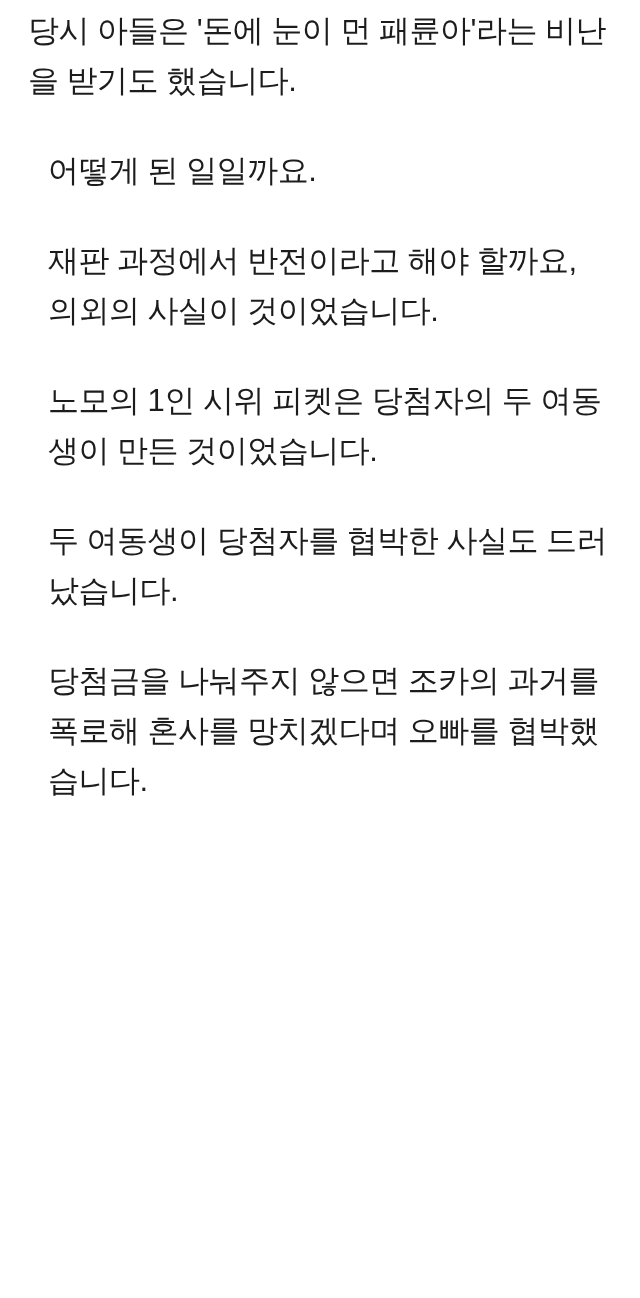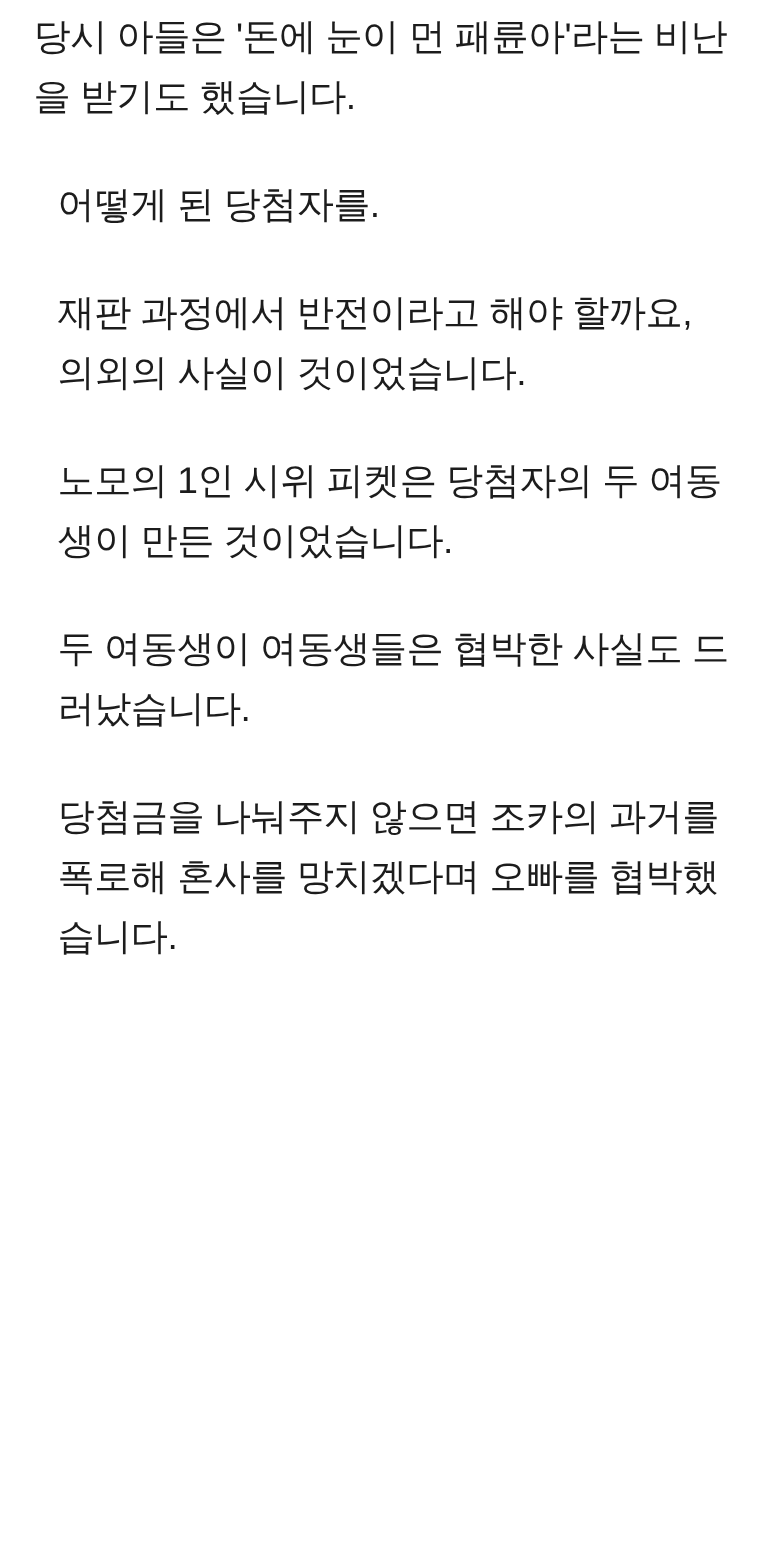--- a/index.html
+++ b/index.html
@@ -30,18 +30,18 @@
   .article p + p {
     margin-top: 40px;
     margin-left: 20px;
   }
 </style>
 </head>
 <body>
 
 <main class="article">
   <p>당시 아들은 '돈에 눈이 먼 패륜아'라는 비난을 받기도 했습니다.</p>
-  <p>어떻게 된 당첨자를.</p>
+  <p>어떻게 된 일일까요.</p>
   <p>재판 과정에서 반전이라고 해야 할까요, 의외의 사실이 것이었습니다.</p>
   <p>노모의 1인 시위 피켓은 당첨자의 두 여동생이 만든 것이었습니다.</p>
-  <p>두 여동생이 여동생들은 협박한 사실도 드러났습니다.</p>
+  <p>두 여동생이 당첨자를 협박한 사실도 드러났습니다.</p>
   <p>당첨금을 나눠주지 않으면 조카의 과거를 폭로해 혼사를 망치겠다며 오빠를 협박했습니다.</p>
 </main>
 
 </body></html>

